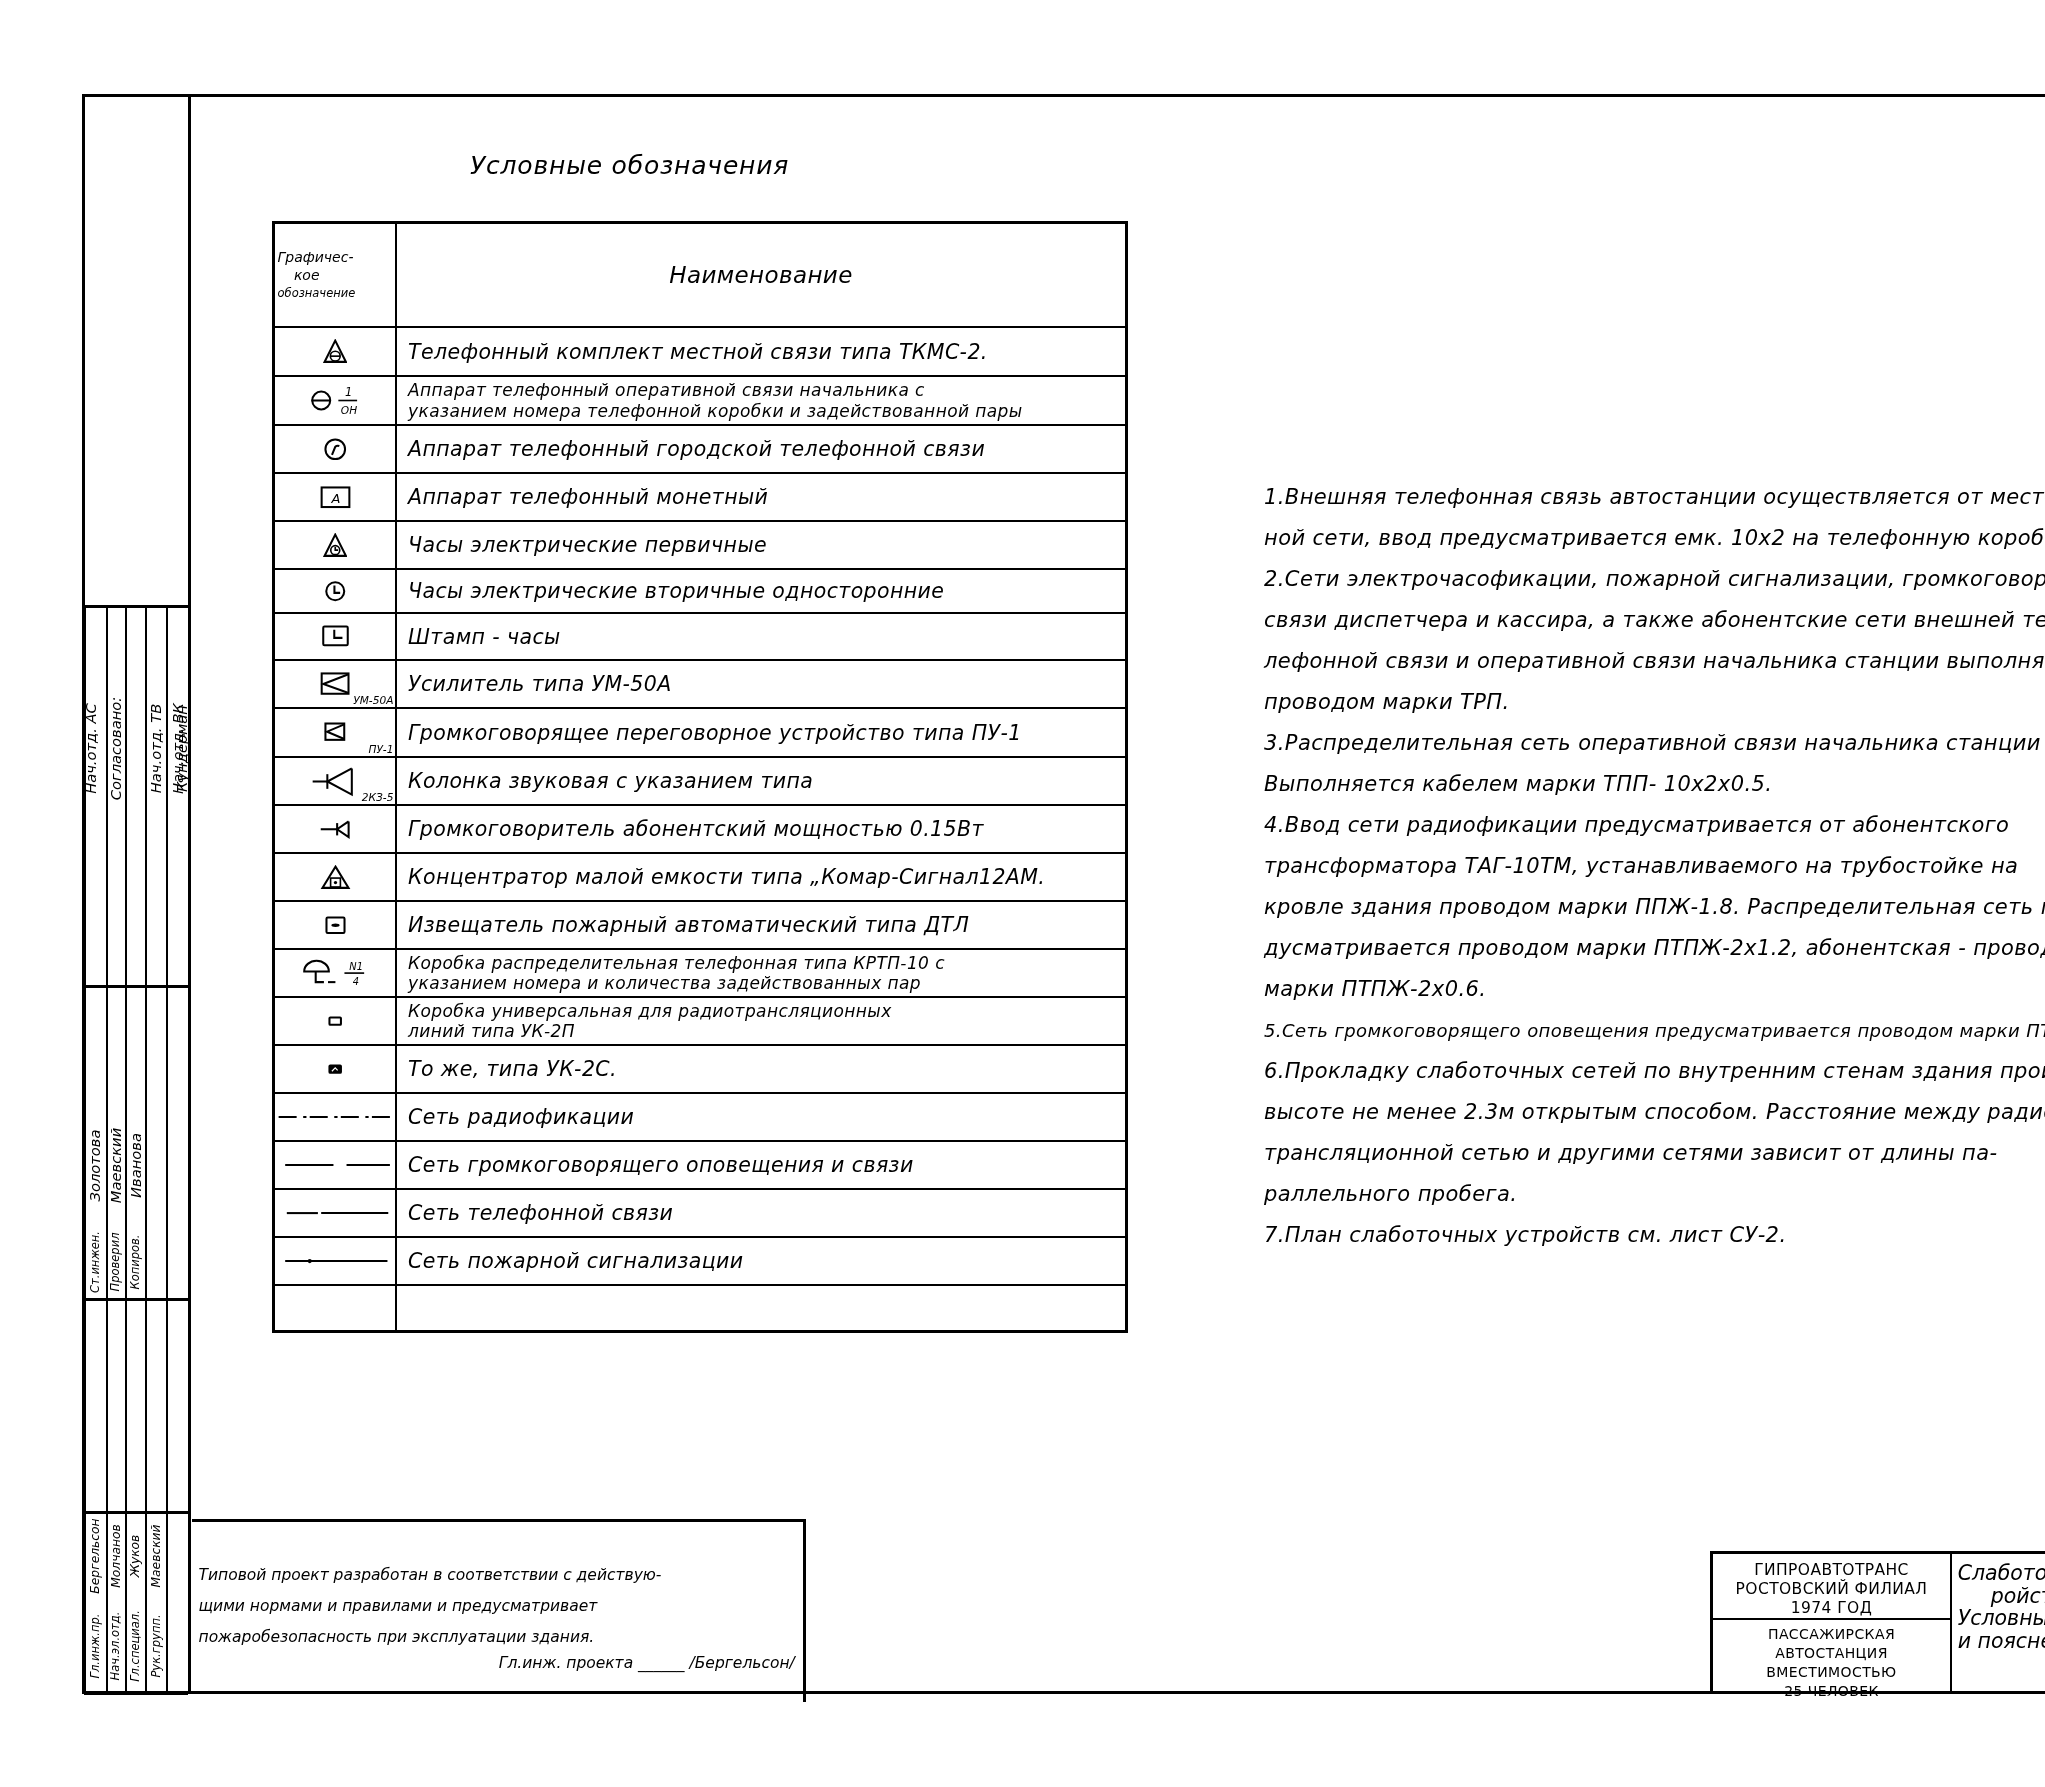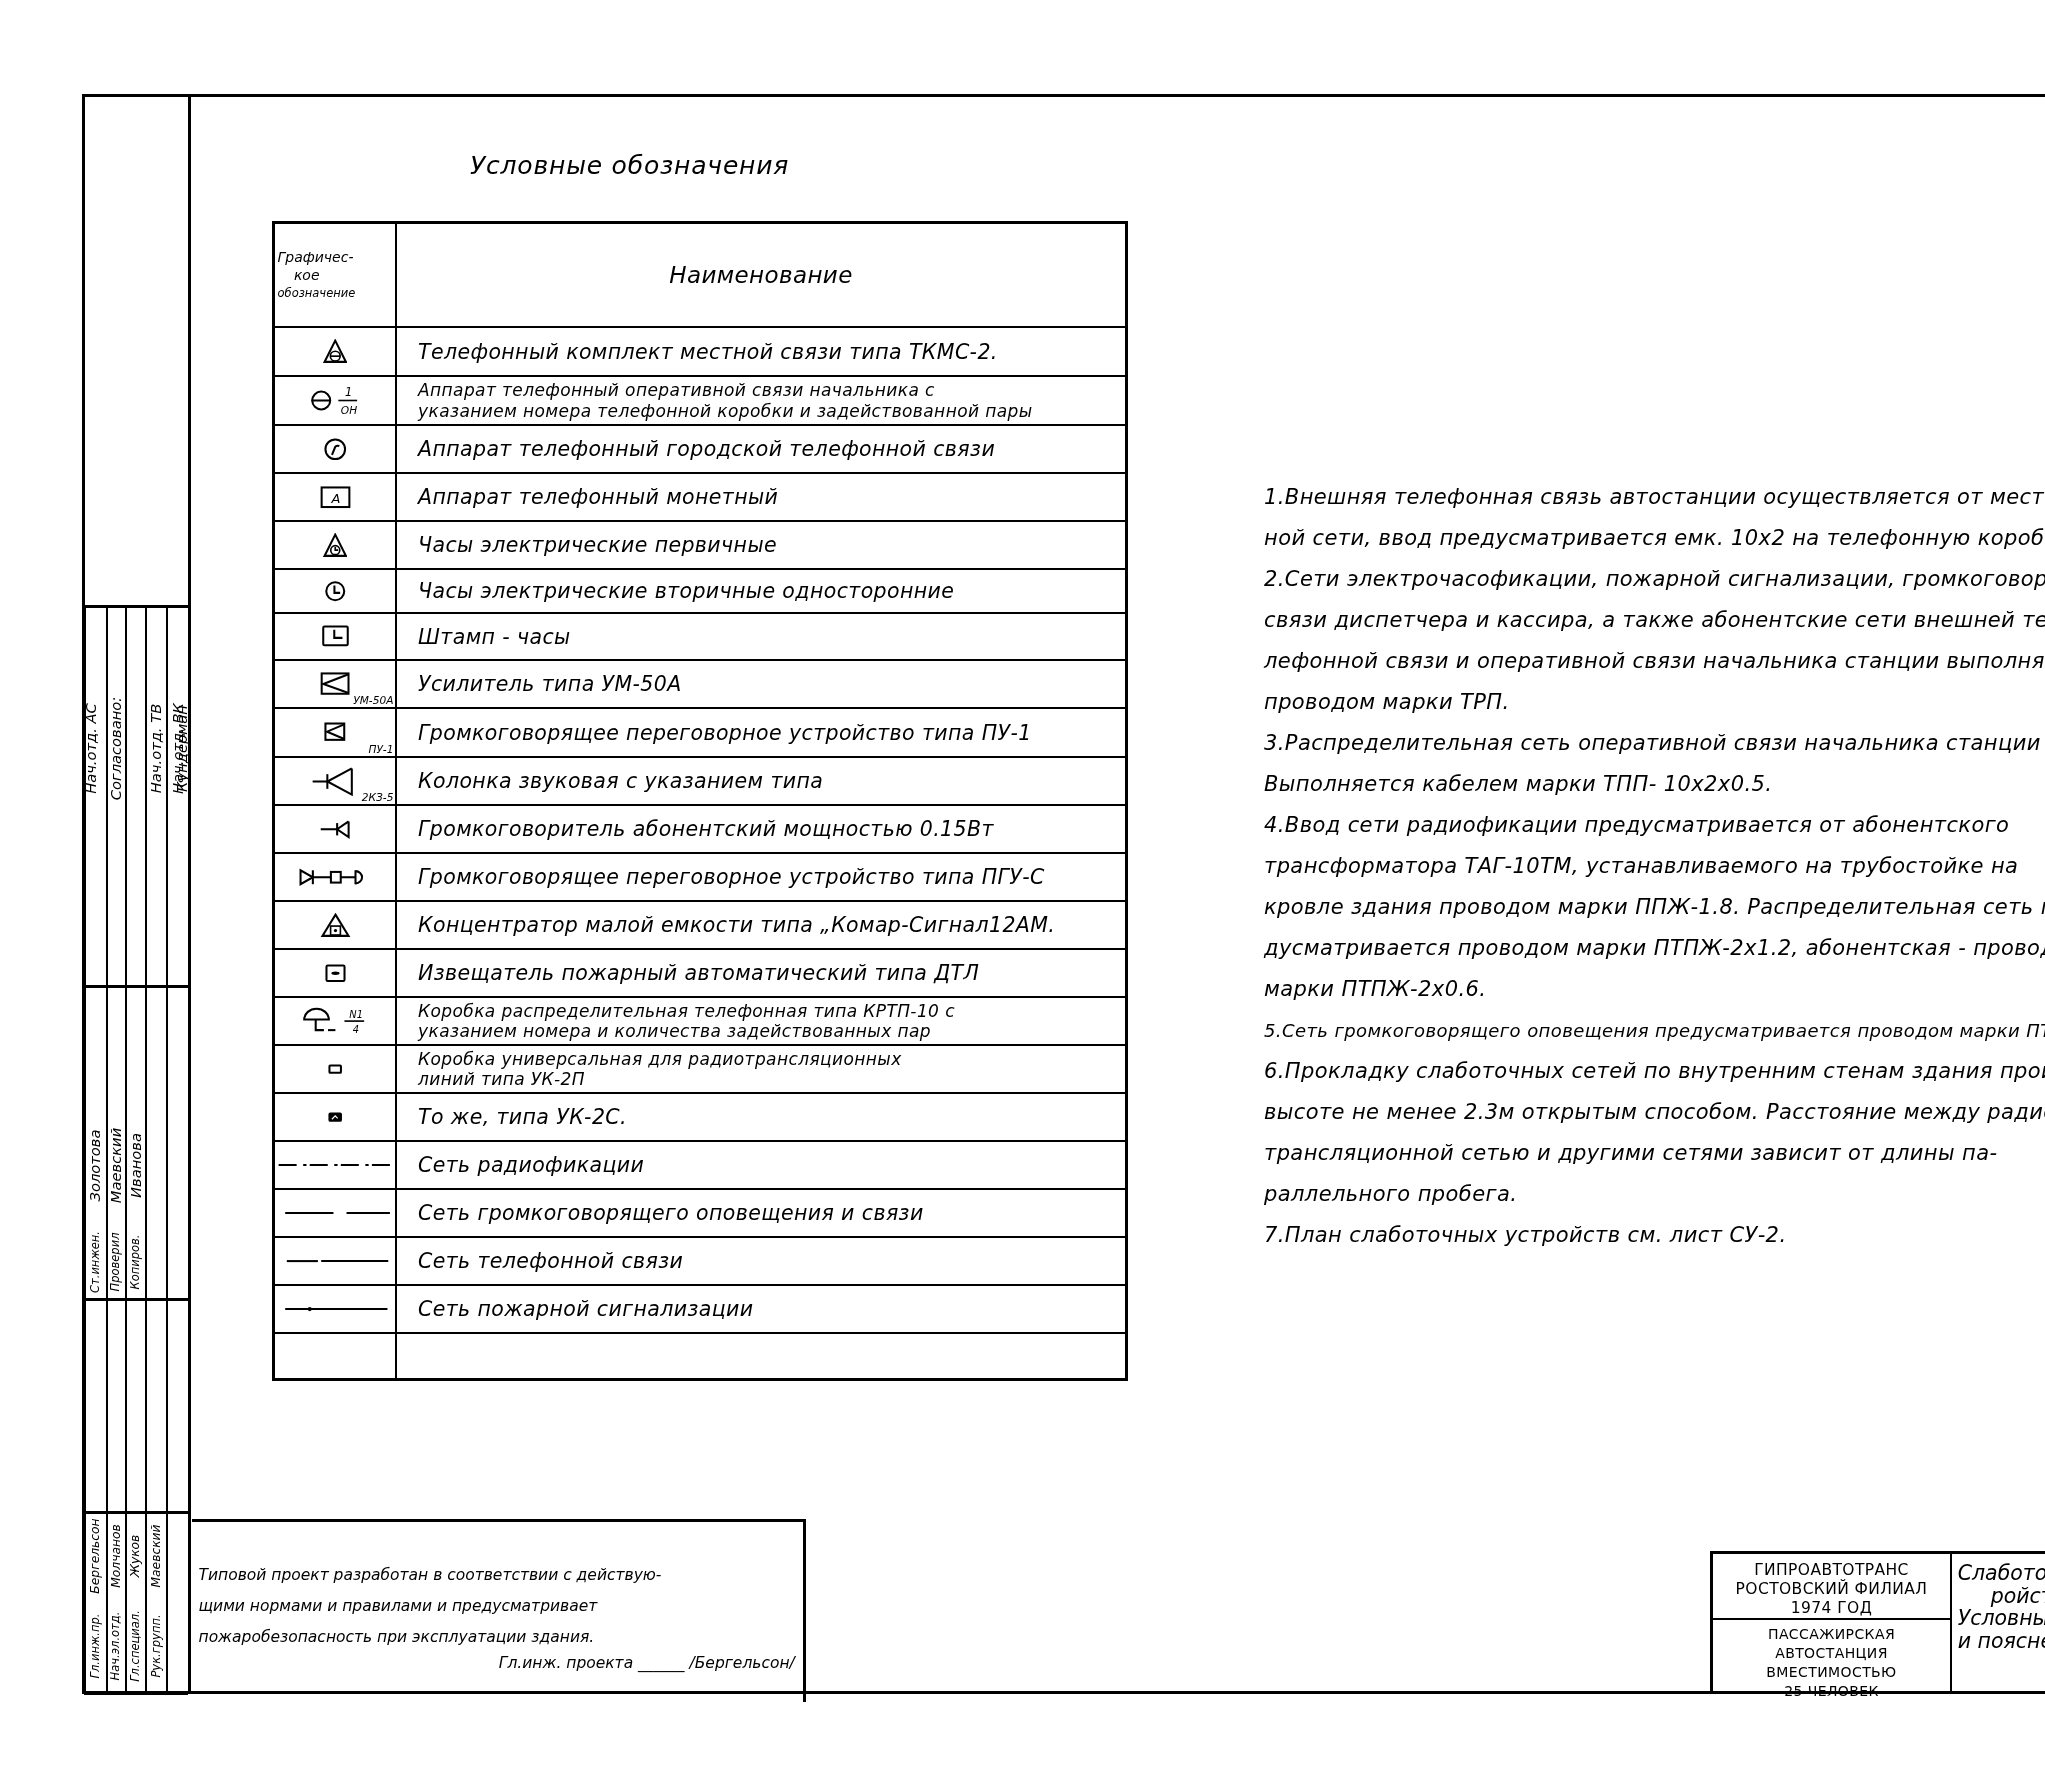--- a/index.html
+++ b/index.html
@@ -8,21 +8,21 @@
   
   #outer-frame{position:absolute;left:82px;top:94px;width:2350px;height:1600px;border:3.7px solid #000;box-sizing:border-box;}
   #inner-frame{position:absolute;left:188px;top:94px;width:2244px;height:1600px;border-left:3.7px solid #000;box-sizing:border-box;}
   
   #legend-title{position:absolute;left:470px;top:151px;font-size:25px;font-style:italic;letter-spacing:0.8px;}
   
   #legend{position:absolute;left:272px;top:221px;width:856px;border:3.3px solid #000;box-sizing:border-box;}
   .lrow{display:flex;border-top:2.5px solid #000;box-sizing:border-box;}
   .lrow.head{border-top:none;height:102px;}
   .c-sym{width:122px;border-right:2.9px solid #000;box-sizing:border-box;display:flex;align-items:center;justify-content:center;position:relative;}
-  .c-name{flex:1;display:flex;align-items:center;padding-left:21px;font-size:20.5px;font-style:italic;white-space:nowrap;overflow:hidden;letter-spacing:0.4px;}
+  .c-name{flex:1;display:flex;align-items:center;padding-left:11px;font-size:20.5px;font-style:italic;white-space:nowrap;overflow:hidden;letter-spacing:0.4px;}
   .c-name.two{font-size:17px;line-height:20.5px;flex-direction:column;align-items:flex-start;justify-content:center;}
   .head .c-sym{font-size:14px;font-style:italic;line-height:18px;flex-direction:column;align-items:flex-start;padding-left:2.5px;justify-content:center;}
   .head .c-name{justify-content:center;padding-left:0;font-size:23px;}
   .sym-sub{position:absolute;right:1.6px;bottom:0.8px;font-size:10.6px;font-style:italic;}
   
   #notes{position:absolute;left:1264px;top:477px;width:1154px;}
   .note-line{font-size:21px;font-style:italic;height:41px;line-height:41px;white-space:nowrap;letter-spacing:0.4px;}
   
   #proj-note{position:absolute;left:192px;top:1519px;width:614px;height:183px;border-top:3.3px solid #000;border-right:3.3px solid #000;box-sizing:border-box;padding:38px 0 0 6.5px;}
   #proj-note .pl{font-size:15.5px;font-style:italic;line-height:31px;white-space:nowrap;}
@@ -174,34 +174,20 @@
     <div class="c-sym">
       <svg width="33" height="20.5" viewBox="0 0 80 50">
           <line x1="4" y1="25" x2="44" y2="25" stroke="#000" stroke-width="5"></line>
           <line x1="44" y1="10" x2="44" y2="40" stroke="#000" stroke-width="5"></line>
           <polyline points="72,6 44,25 72,44 72,6" fill="none" stroke="#000" stroke-width="5"></polyline>
         </svg>
     </div>
     <div class="c-name">Громкоговоритель абонентский мощностью 0.15Вт</div>
   </div>
 
-  <div class="lrow" style="height:48px">
-    <div class="c-sym">
-      <svg width="74" height="20.5" viewBox="0 0 180 50">
-          <polygon points="6,8 6,42 36,25" fill="none" stroke="#000" stroke-width="5"></polygon>
-          <line x1="36" y1="8" x2="36" y2="42" stroke="#000" stroke-width="5"></line>
-          <line x1="36" y1="25" x2="80" y2="25" stroke="#000" stroke-width="5"></line>
-          <rect x="80" y="12" width="24" height="26" fill="none" stroke="#000" stroke-width="5"></rect>
-          <line x1="104" y1="25" x2="140" y2="25" stroke="#000" stroke-width="5"></line>
-          <line x1="140" y1="8" x2="140" y2="42" stroke="#000" stroke-width="5"></line>
-          <path d="M140 10 A16 15 0 0 1 140 40" fill="none" stroke="#000" stroke-width="5"></path>
-        </svg>
-    </div>
-    <div class="c-name">Громкоговорящее переговорное устройство типа ПГУ-С</div>
-  </div>
 
   <div class="lrow" style="height:48px">
     <div class="c-sym">
       <svg width="31" height="24.5" viewBox="0 0 76 60">
           <polygon points="38,4 70,56 6,56" fill="none" stroke="#000" stroke-width="5"></polygon>
           <rect x="26" y="32" width="24" height="22" fill="none" stroke="#000" stroke-width="4"></rect>
           <circle cx="38" cy="43" r="4" fill="#000"></circle>
         </svg>
     </div>
     <div class="c-name">Концентратор малой емкости типа „Комар-Сигнал12АМ.</div>

